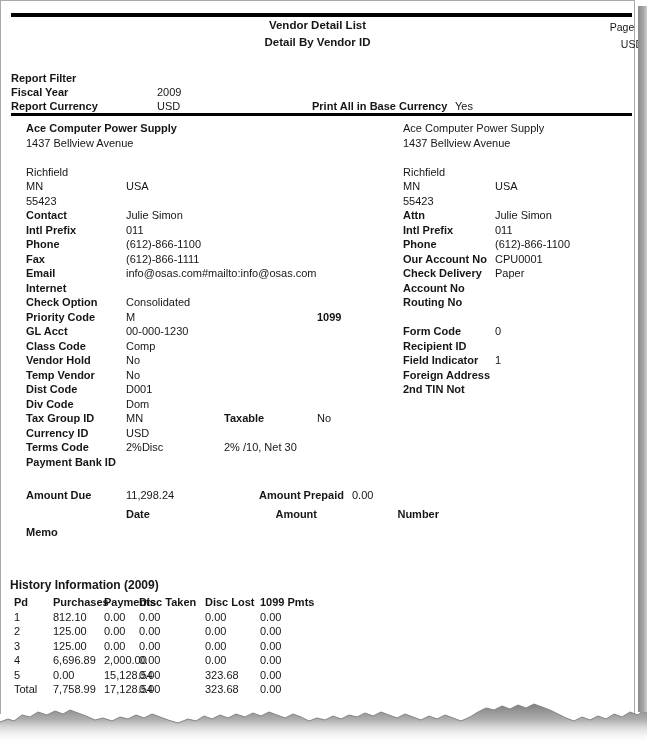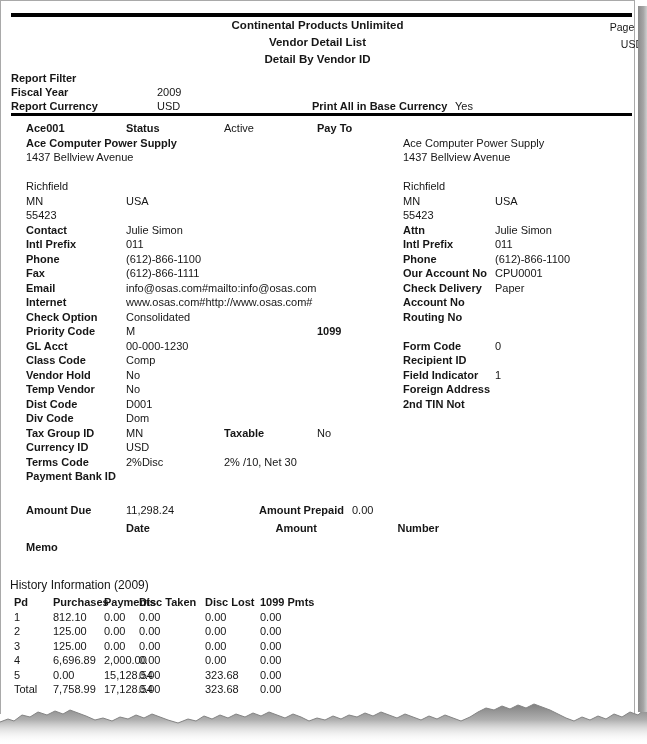--- a/index.html
+++ b/index.html
@@ -24,36 +24,35 @@
   .vendor{position:absolute;left:0;top:121px;width:635px;font-size:11px}
   .vrow{position:relative;height:14.5px}
   .vrow span{position:absolute;top:1px;white-space:nowrap;line-height:12px}
   .c1{left:26px}.c2{left:126px}.c3{left:224px}.c4{left:317px}.c5{left:403px}.c6{left:495px}
   .b{font-weight:bold}
   .p1{left:259px}.p2{left:352px}
   .ar{left:217px;width:100px;text-align:right}
   .nr{left:339px;width:100px;text-align:right}
   .gap2{margin-top:19px}.gap4{margin-top:4px}
   .history{position:absolute;left:0;top:577px;width:635px;font-size:11px}
-  .htitle{font-size:12px;font-weight:normal;height:18px;line-height:16px;padding-left:10px}
+  .htitle{font-size:12px;font-weight:bold;height:18px;line-height:16px;padding-left:10px}
   .hrow{position:relative;height:14.5px}
   .hrow span{position:absolute;top:1px;text-align:left;white-space:nowrap}
   .h0{left:14px;width:35px}.h1{left:53px;width:47px}.h2{left:104px;width:52px}
   .h3{left:139px;width:62px}.h4{left:205px;width:62px}.h5{left:260px;width:62px}
   .tear{position:absolute;left:0;top:692px}
 </style>
 </head>
 <body>
 
 <div class="page"></div>
 
 <div class="rule rule1"></div>
 
 <div class="report-header">
-  <div>Continental Products Unlimited</div>
   <div>Vendor Detail List</div>
   <div>Detail By Vendor ID</div>
 </div>
 <span class="corner page-label">Page 1</span>
 <span class="corner currency-label">USD</span>
 
 <div class="filter">
   <div class="frow">
     <span class="fl">Report Filter</span>
   </div>
@@ -66,26 +65,20 @@
     <span class="fv">USD</span>
     <span class="fl2">Print All in Base Currency</span>
     <span class="fv2">Yes</span>
   </div>
 </div>
 
 <div class="rule rule2"></div>
 
 <div class="vendor">
   <div class="vrow">
-    <span class="c1 b">Ace001</span>
-    <span class="c2 b">Status</span>
-    <span class="c3">Active</span>
-    <span class="c4 b">Pay To</span>
-  </div>
-  <div class="vrow">
     <span class="c1 b">Ace Computer Power Supply</span>
     <span class="c5">Ace Computer Power Supply</span>
   </div>
   <div class="vrow">
     <span class="c1">1437 Bellview Avenue</span>
     <span class="c5">1437 Bellview Avenue</span>
   </div>
   <div class="vrow"></div>
   <div class="vrow">
     <span class="c1">Richfield</span>
@@ -138,21 +131,20 @@
       <div class="vrow">
     <span class="c1 b">Email</span>
     <span class="c2">info@osas.com#mailto:info@osas.com</span>
     <span class="c3 b"></span>
     <span class="c4"></span>
     <span class="c5 b">Check Delivery</span>
     <span class="c6">Paper</span>
   </div>
       <div class="vrow">
     <span class="c1 b">Internet</span>
-    <span class="c2">www.osas.com#http://www.osas.com#</span>
     <span class="c3 b"></span>
     <span class="c4"></span>
     <span class="c5 b">Account No</span>
     <span class="c6"></span>
   </div>
       <div class="vrow">
     <span class="c1 b">Check Option</span>
     <span class="c2">Consolidated</span>
     <span class="c3 b"></span>
     <span class="c4"></span>

